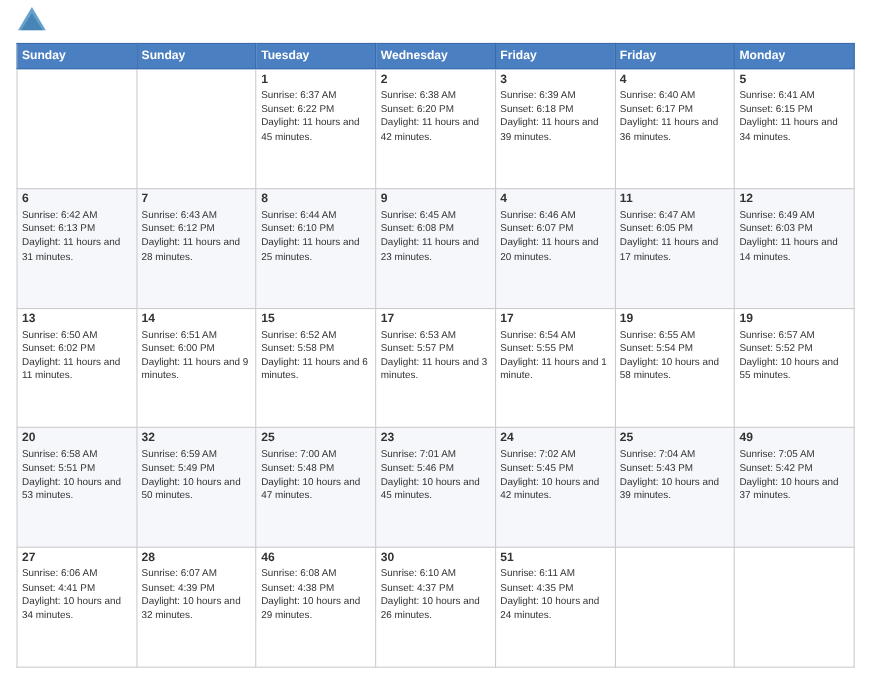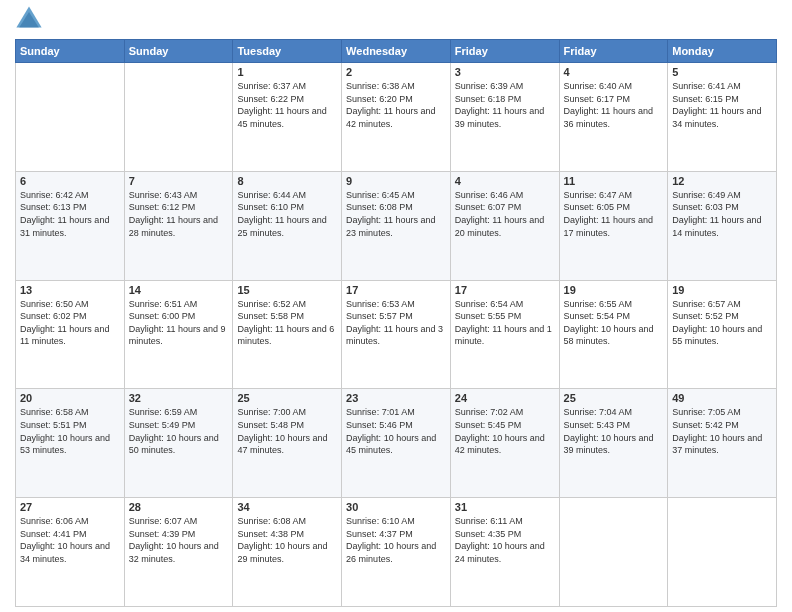--- a/index.html
+++ b/index.html
@@ -247,29 +247,29 @@
         <tr>
           <td>
             <span class="day-number">27</span>
             <div class="day-info">Sunrise: 6:06 AM<br>Sunset: 4:41 PM<br>Daylight: 10 hours and 34 minutes.</div>
           </td>
           <td>
             <span class="day-number">28</span>
             <div class="day-info">Sunrise: 6:07 AM<br>Sunset: 4:39 PM<br>Daylight: 10 hours and 32 minutes.</div>
           </td>
           <td>
-            <span class="day-number">34</span>
+            <span class="day-number">46</span>
             <div class="day-info">Sunrise: 6:08 AM<br>Sunset: 4:38 PM<br>Daylight: 10 hours and 29 minutes.</div>
           </td>
           <td>
             <span class="day-number">30</span>
             <div class="day-info">Sunrise: 6:10 AM<br>Sunset: 4:37 PM<br>Daylight: 10 hours and 26 minutes.</div>
           </td>
           <td>
-            <span class="day-number">31</span>
+            <span class="day-number">51</span>
             <div class="day-info">Sunrise: 6:11 AM<br>Sunset: 4:35 PM<br>Daylight: 10 hours and 24 minutes.</div>
           </td>
           <td class="empty-cell"></td>
           <td class="empty-cell"></td>
         </tr>
       </tbody>
   </table>
 </div>
 
 </body></html>

